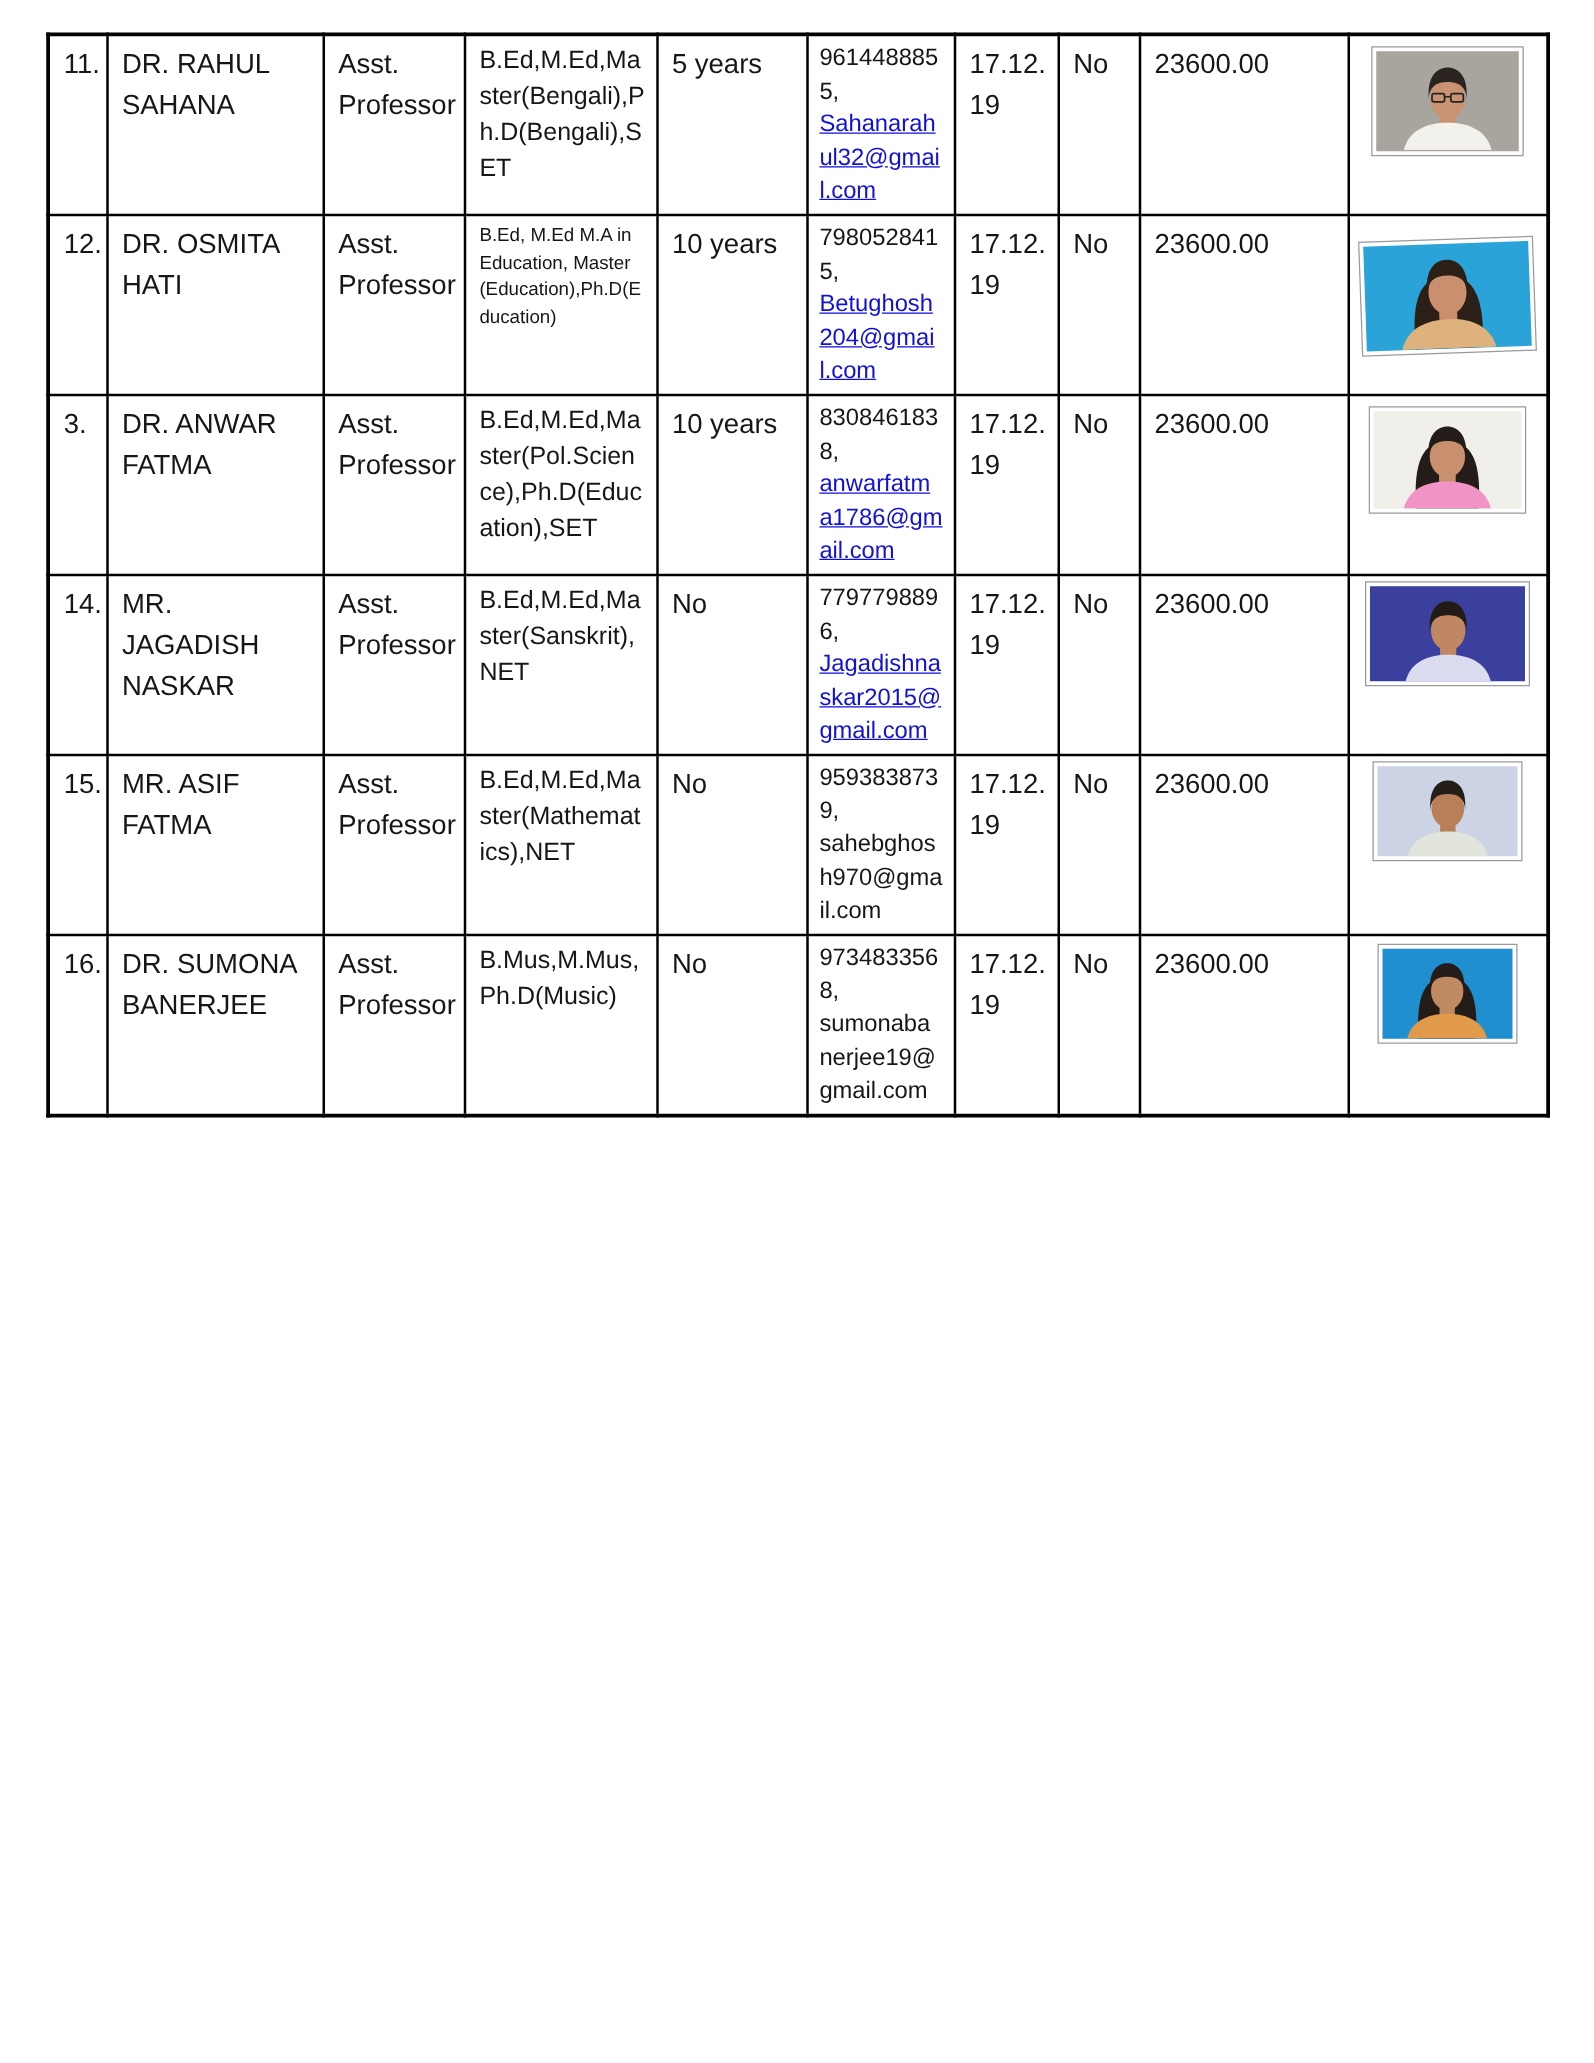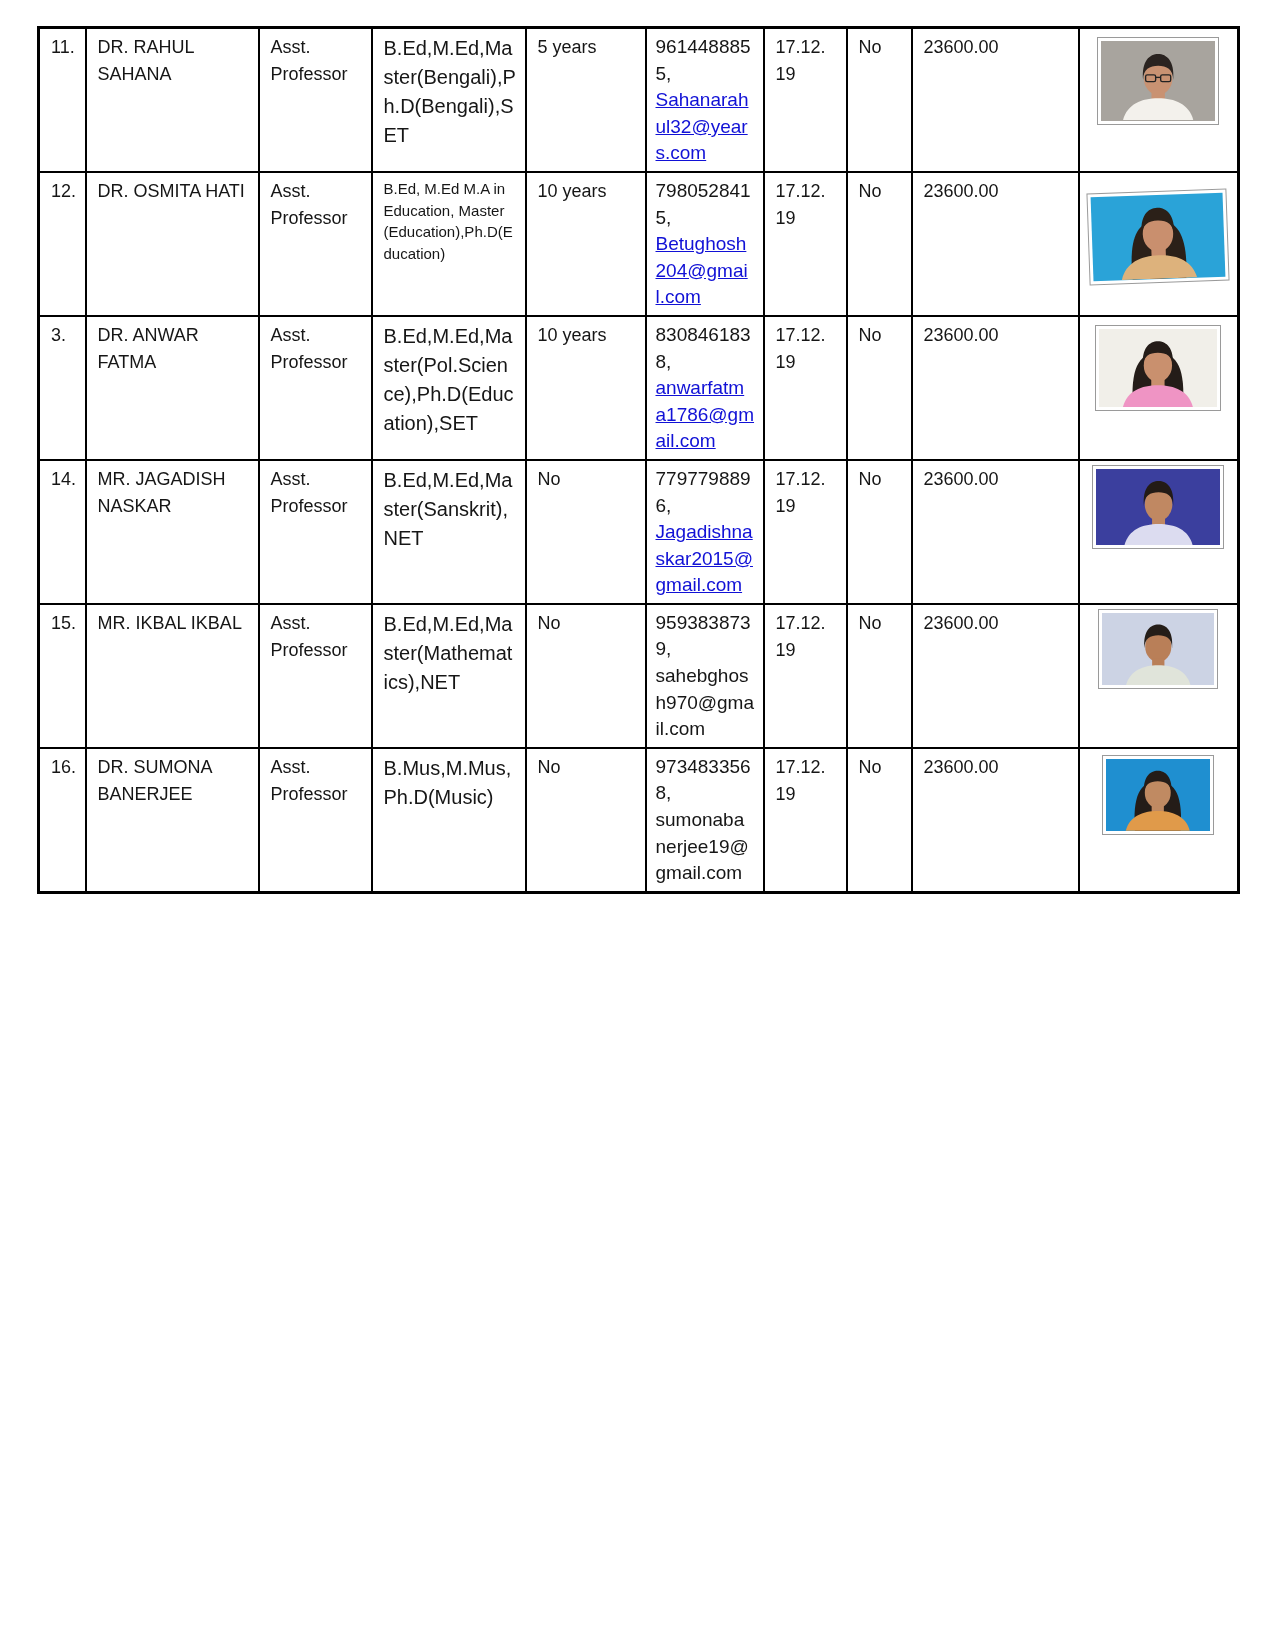--- a/index.html
+++ b/index.html
@@ -13,21 +13,21 @@
     border-collapse:collapse;
     table-layout:fixed;
     position:absolute;left:37px;top:26px;
     width:1200px;
     border:3px solid #000;
   }
   td{
     border:2px solid #000;
     vertical-align:top;
     padding:5px 8px 4px 11px;
-    font-size:18px;
+    font-size:22px;
     line-height:1.5;
     overflow:hidden;
   }
   tr.r0{height:113px}
   tr.r1{height:132px}
   tr.r2{height:110px}
   tr.r3{height:93px}
   tr.r4{height:93px}
   tr.r5{height:94px}
 
@@ -81,21 +81,21 @@
     <col style="width:160px">
   </colgroup>
   <tbody>
 
   <tr class="r0">
     <td>11.</td>
     <td>DR. RAHUL SAHANA</td>
     <td>Asst. Professor</td>
     <td class="qual">B.Ed,M.Ed,Master(Bengali),Ph.D(Bengali),SET</td>
     <td>5 years</td>
-    <td class="contact"><span>9614488855,</span><a class="email link" href="#">Sahanarahul32@years.com</a></td>
+    <td class="contact"><span>9614488855,</span><a class="email link" href="#">Sahanarahul32@gmail.com</a></td>
     <td class="date">17.12.
 19</td>
     <td>No</td>
     <td>23600.00</td>
     <td class="photo-cell">
       <div class="photo-wrap">
             <div class="photo-frame ph0 male glasses" style="--bg: #a8a49e; --hair: #2a2320; --skin: #c99272; --dress: #f3f1ec;">
               <div class="pbg">
         <svg class="person" viewBox="0 0 120 90">
           <path class="hairf hair-long" d="M30,90 C27,45 36,26 60,24 C84,26 93,45 90,90 Z"></path>
@@ -209,21 +209,21 @@
           </g>
         </svg>
       </div>
             </div>
           </div>
     </td>
   </tr>
 
   <tr class="r4">
     <td>15.</td>
-    <td>MR. IKBAL IKBAL</td>
+    <td>MR. ASIF FATMA</td>
     <td>Asst. Professor</td>
     <td class="qual">B.Ed,M.Ed,Master(Mathematics),NET</td>
     <td>No</td>
     <td class="contact"><span>9593838739,</span><a class="email plain" href="#">sahebghosh970@gmail.com</a></td>
     <td class="date">17.12.
 19</td>
     <td>No</td>
     <td>23600.00</td>
     <td class="photo-cell">
       <div class="photo-wrap">

